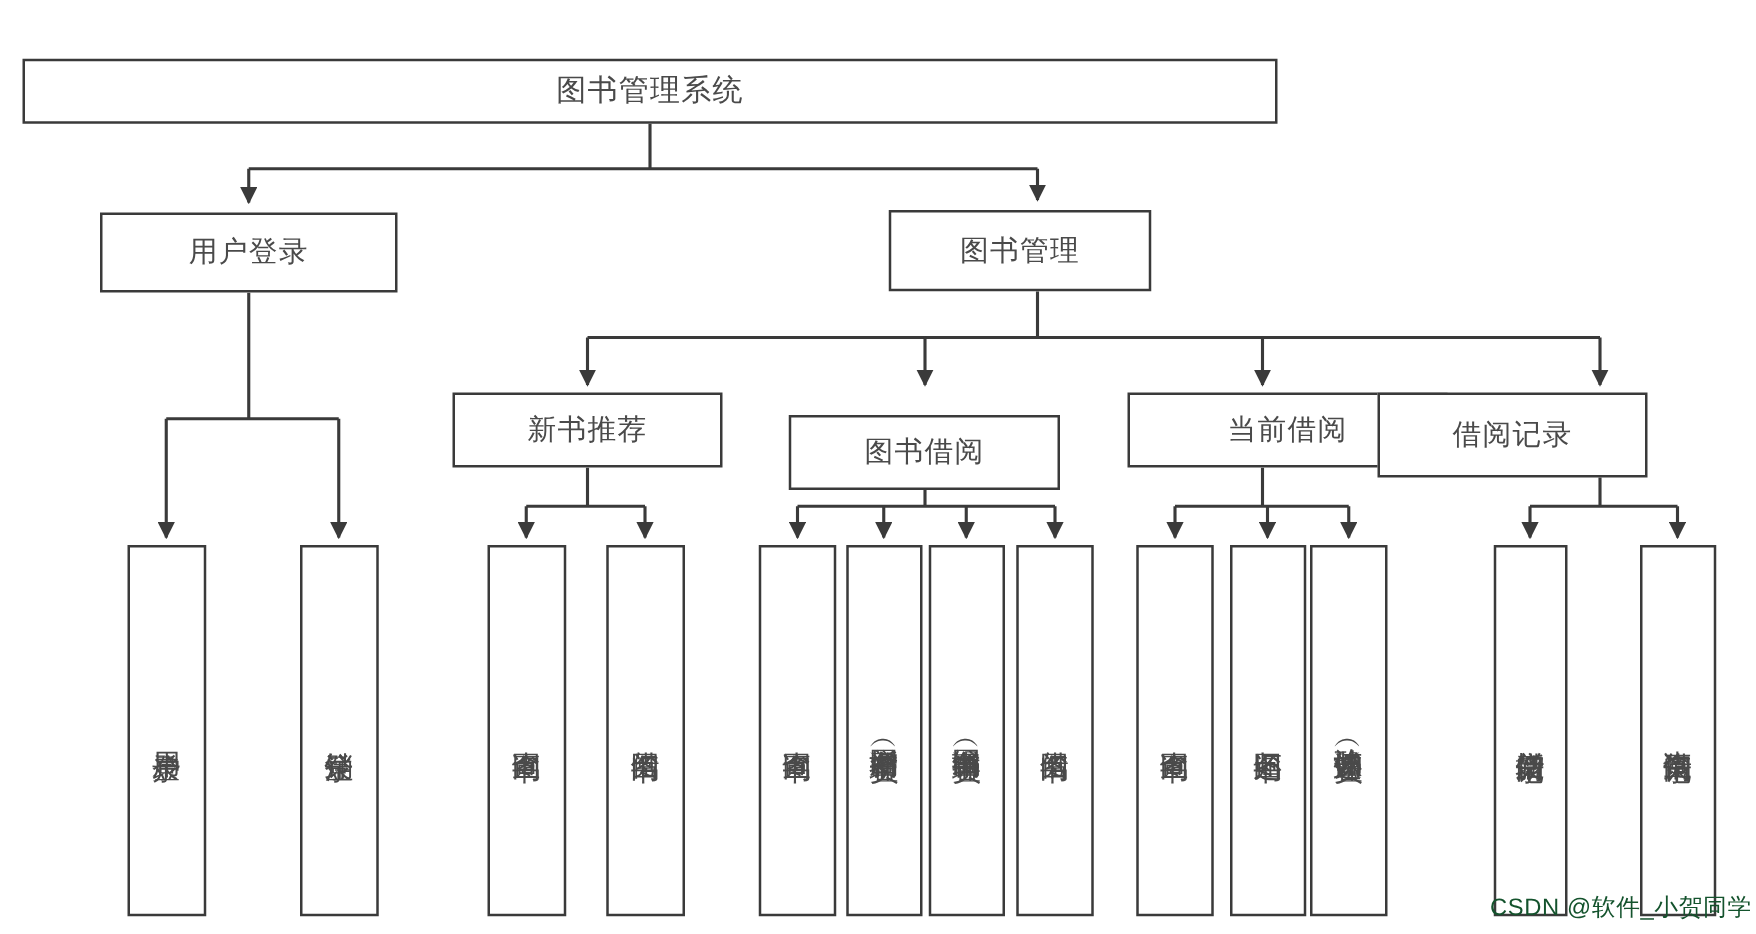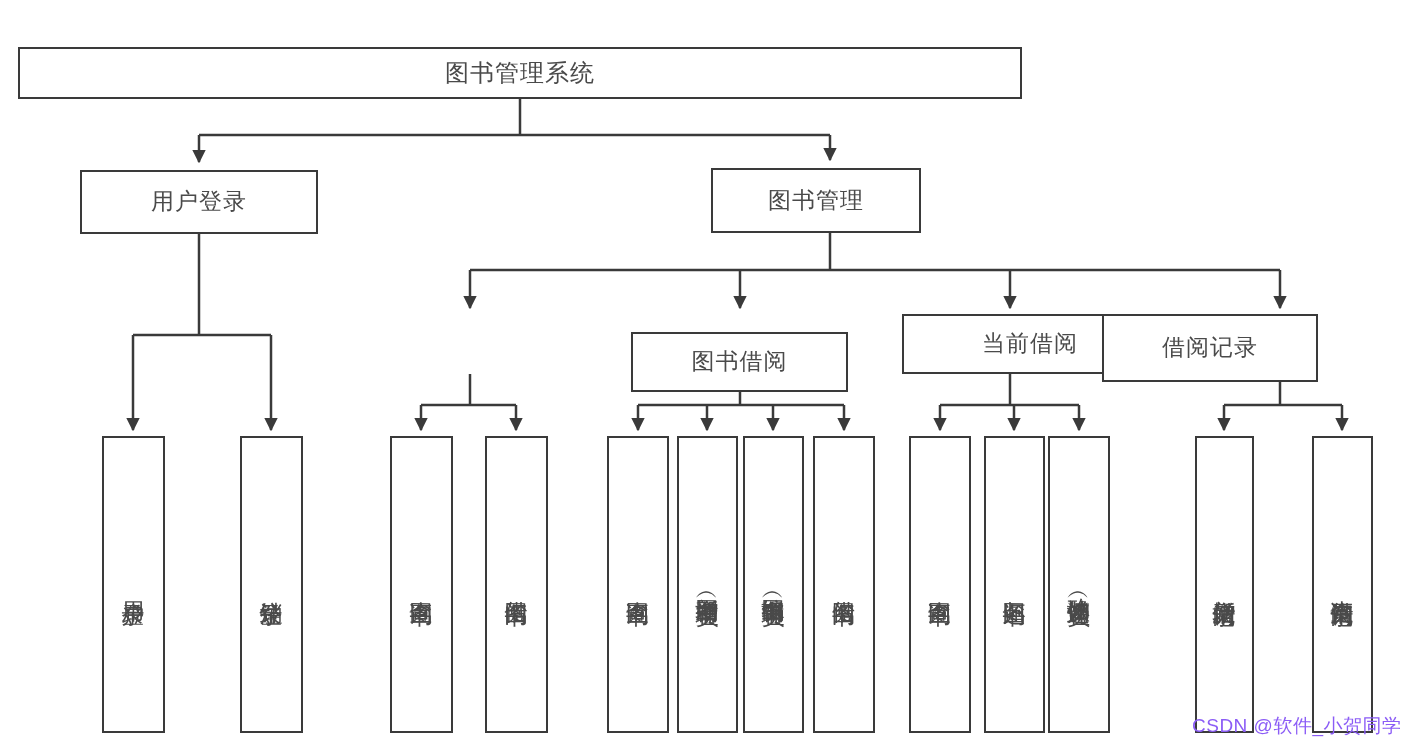--- a/index.html
+++ b/index.html
@@ -48,21 +48,21 @@
     writing-mode: vertical-rl;
     text-orientation: upright;
     white-space: nowrap;
     padding: 6px 0;
     justify-content: center;
     align-items: center;
   }
   .root-label { font-size: 24px; }
   .watermark {
     position: absolute;
-    color: #8b5cf6;
+    color: #14532d;
     font-size: 19px;
     letter-spacing: 0.5px;
     z-index: 3;
     white-space: nowrap;
     user-select: none;
   }
 </style>
 </head>
 <body>
 
@@ -122,20 +122,23 @@
     <span>图书管理系统</span>
   </div>
 
   <div class="node node-h" style="left:80px; top:170px; width:238px; height:64px;">
     <span>用户登录</span>
   </div>
   <div class="node node-h" style="left:711px; top:168px; width:210px; height:65px;">
     <span>图书管理</span>
   </div>
 
+  <div class="node node-h" style="left:362px; top:314px; width:216px; height:60px;">
+    <span>新书推荐</span>
+  </div>
   <div class="node node-h" style="left:631px; top:332px; width:217px; height:60px;">
     <span>图书借阅</span>
   </div>
   <div class="node node-h" style="left:902px; top:314px; width:256px; height:60px;">
     <span>当前借阅</span>
   </div>
   <div class="node node-h" style="left:1102px; top:314px; width:216px; height:68px;text-align:right;">
     <span>借阅记录</span>
   </div>
 

